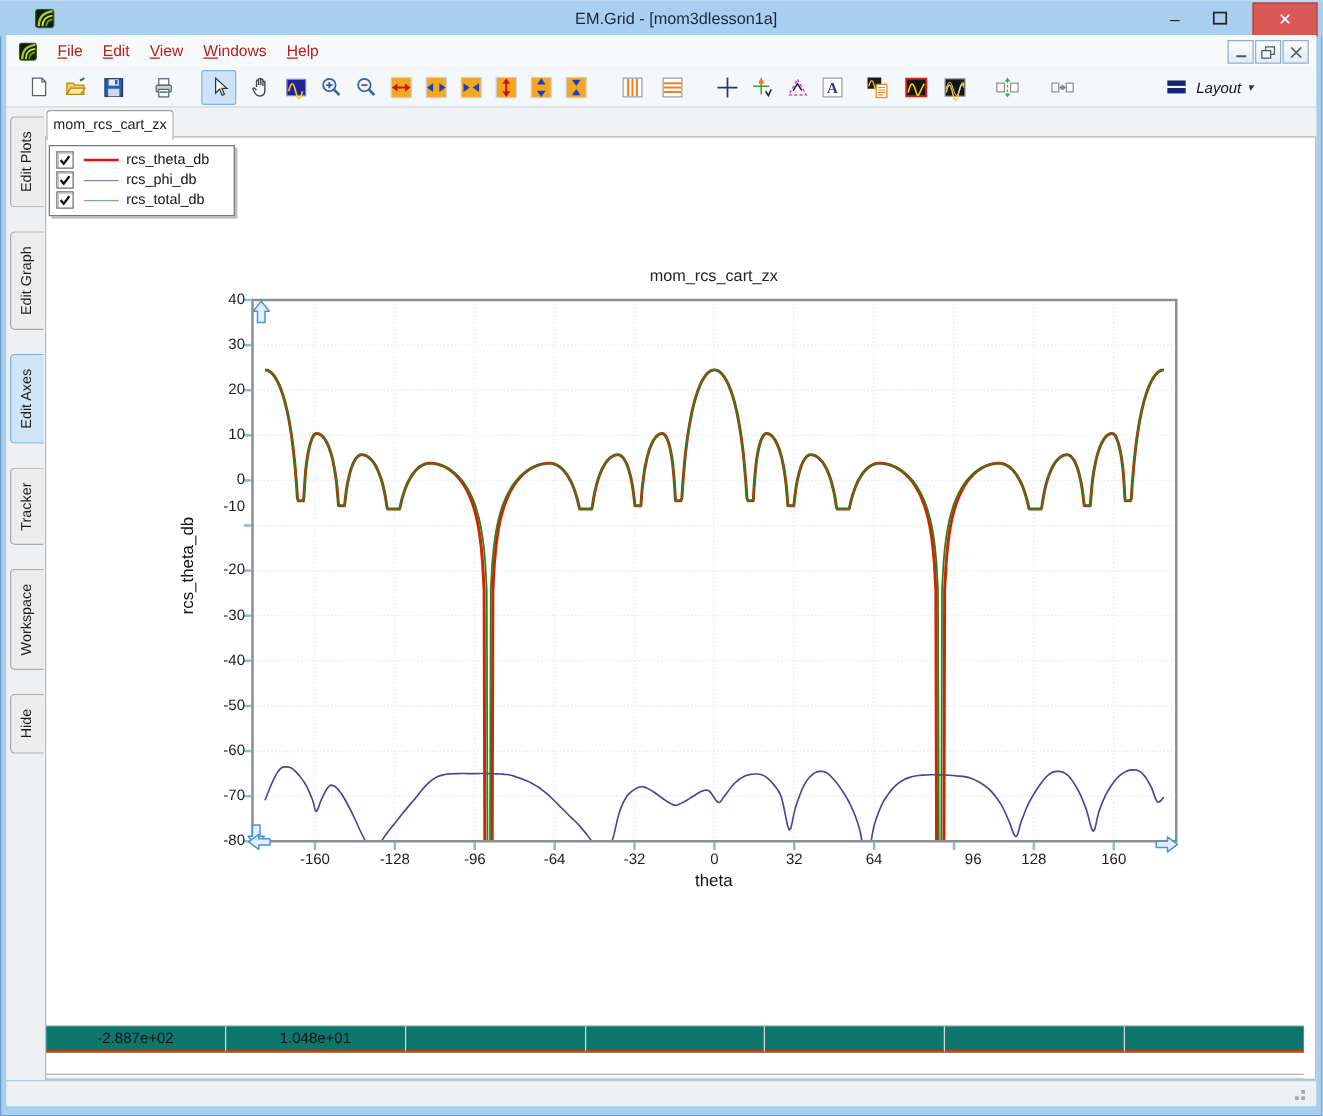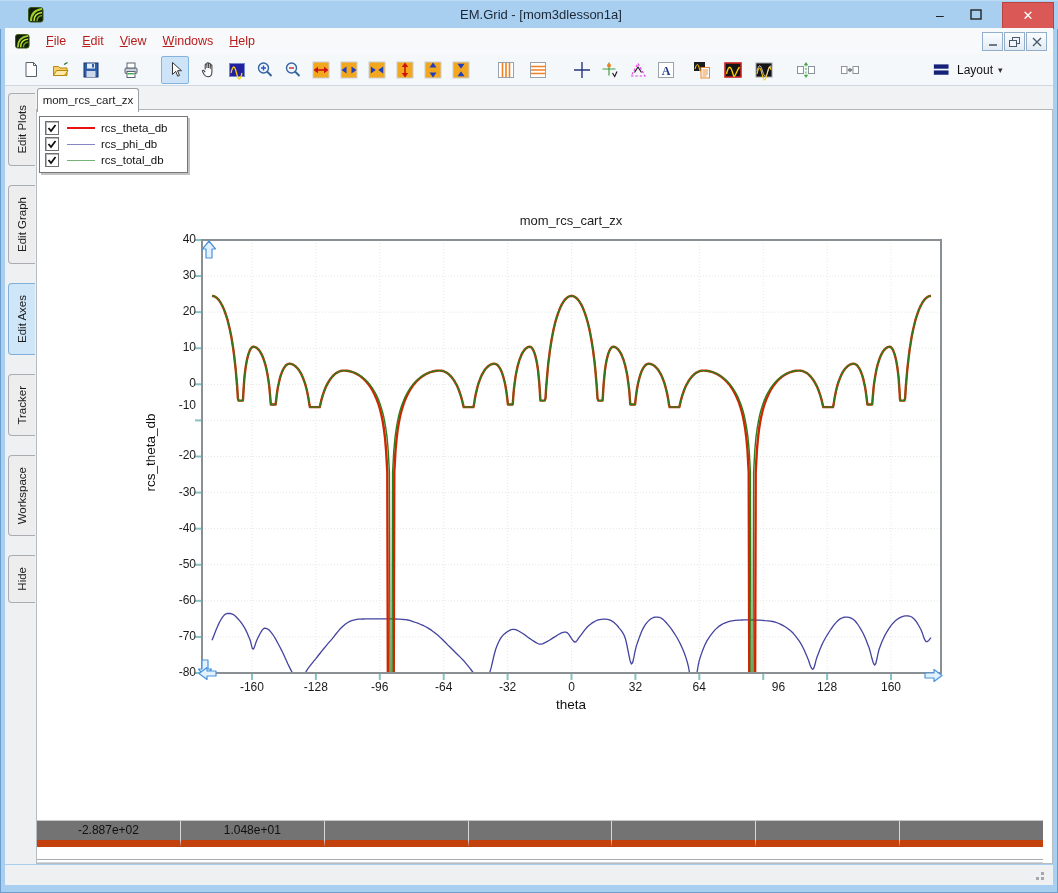--- a/index.html
+++ b/index.html
@@ -51,21 +51,21 @@
   .chart-label{position:absolute;font-size:12px;color:#1b1b1b;z-index:2;}
   .chart-title{position:absolute;left:471px;top:213px;width:200px;text-align:center;font-size:13px;color:#222;z-index:2;}
   .xaxis-label{position:absolute;left:531px;top:697px;width:80px;text-align:center;font-size:13.5px;color:#111;z-index:2;}
   .yaxis-label{position:absolute;left:90px;top:445px;width:120px;text-align:center;font-size:13.5px;color:#111;transform:rotate(-90deg);transform-origin:center;z-index:2;}
   
   .statusbar{position:absolute;left:37px;top:820px;width:1006px;z-index:3;border-top:1px solid #c6c9cc;}
   .srow{display:flex;}
   .scell{flex:1;text-align:center;font-size:12px;color:#111;border-right:1px solid #d5d7da;overflow:hidden;}
   .scell:last-child{border-right:none;}
   .shead .scell{line-height:18px;background:#f0f1f2;border-bottom:1px solid #cfd2d5;}
-  .svals .scell{line-height:19px;background:#737373;border-bottom:7px solid #c2410c;}
+  .svals .scell{line-height:19px;background:#0f766e;border-bottom:2px solid #c2410c;}
   .hline1{position:absolute;left:37px;top:859px;width:1006px;height:1px;background:#a9adb2;z-index:3;}
   .hline2{position:absolute;left:37px;top:862px;width:1006px;height:1px;background:#d2d5d8;z-index:3;}
   
   .bottomstrip{position:absolute;left:5px;top:865px;width:1048px;height:20px;background:#eef0f1;}
   .grip{position:absolute;right:8px;top:4px;}
 </style>
 </head>
 <body>
 
 <div class="stage">
@@ -285,21 +285,21 @@
         </svg>
       </div>
       <div class="tbtn" style="margin-left: 16px;">
         <svg width="22" height="22" viewBox="0 0 22 22">
           <rect x="2.5" y="7.5" width="5.5" height="7" fill="#fff" stroke="#8a929a"></rect>
           <rect x="14" y="7.5" width="5.5" height="7" fill="#fff" stroke="#8a929a"></rect>
           <path d="M9.5 11h3" stroke="#788089" stroke-width="1" stroke-dasharray="1.5 1.5" fill="none"></path>
           <path d="M8.3 11l2.6-2.2v4.4zM13.7 11l-2.6-2.2v4.4z" fill="#788089"></path>
         </svg>
       </div>
-      <div class="tbtn tbtn-layout" style="margin-left: 62px;">
+      <div class="tbtn tbtn-layout" style="margin-left: 62px; font-style: italic;">
         <svg width="19" height="20" viewBox="0 0 22 22">
           <rect x="1" y="4.5" width="17" height="5" fill="#14227a"></rect>
           <rect x="1" y="11.5" width="17" height="5" fill="#14227a"></rect>
         </svg>
         <span>Layout</span>
         <span class="caret">▾</span>
       </div>
     </div>
 
   <div class="sidebar" id="sidebar">

